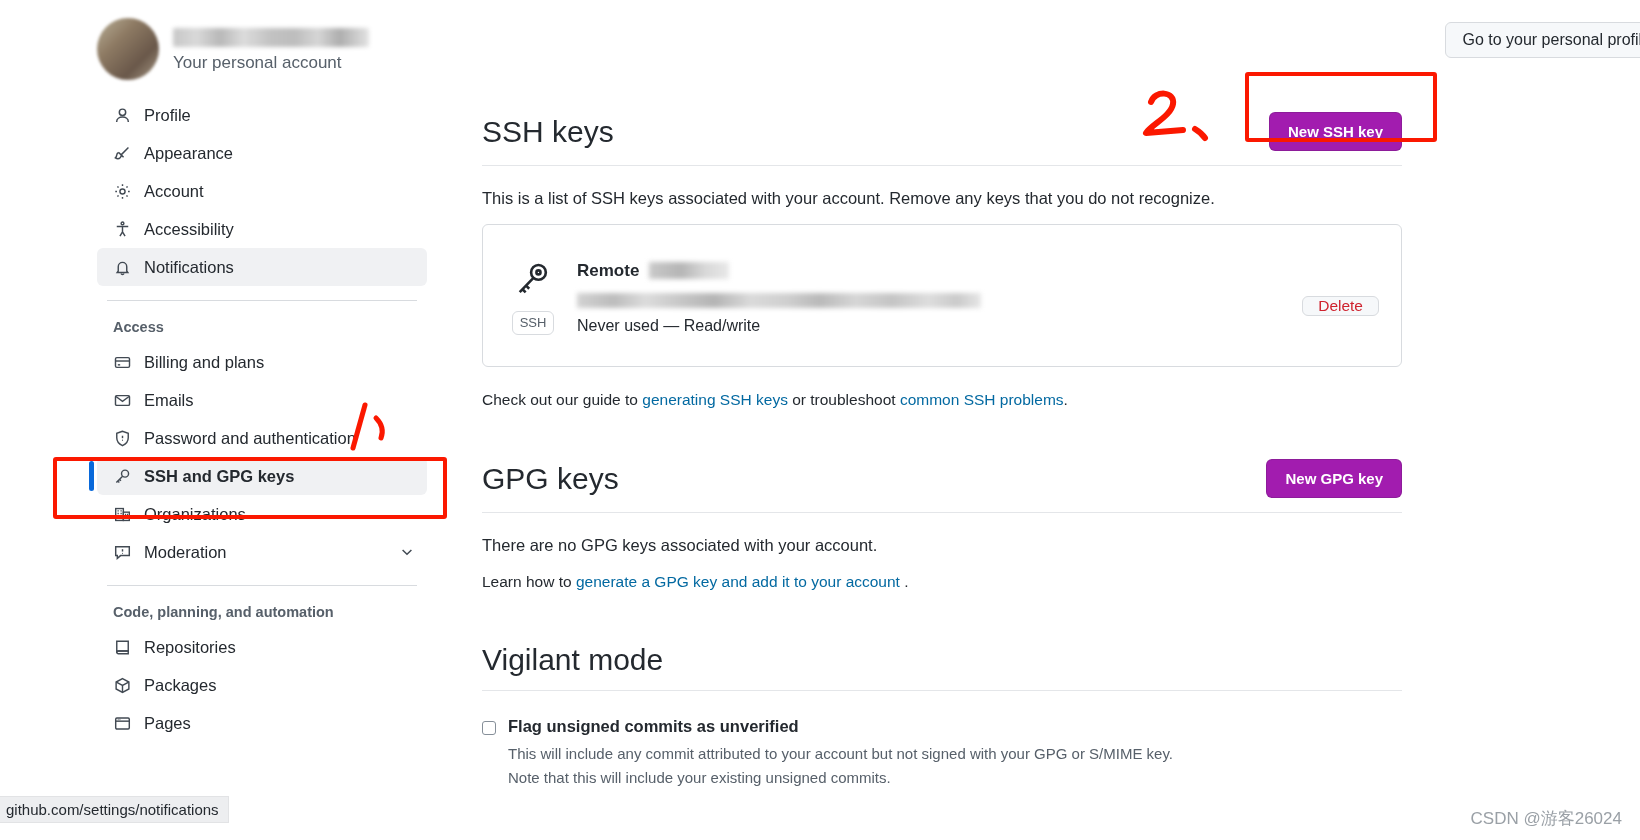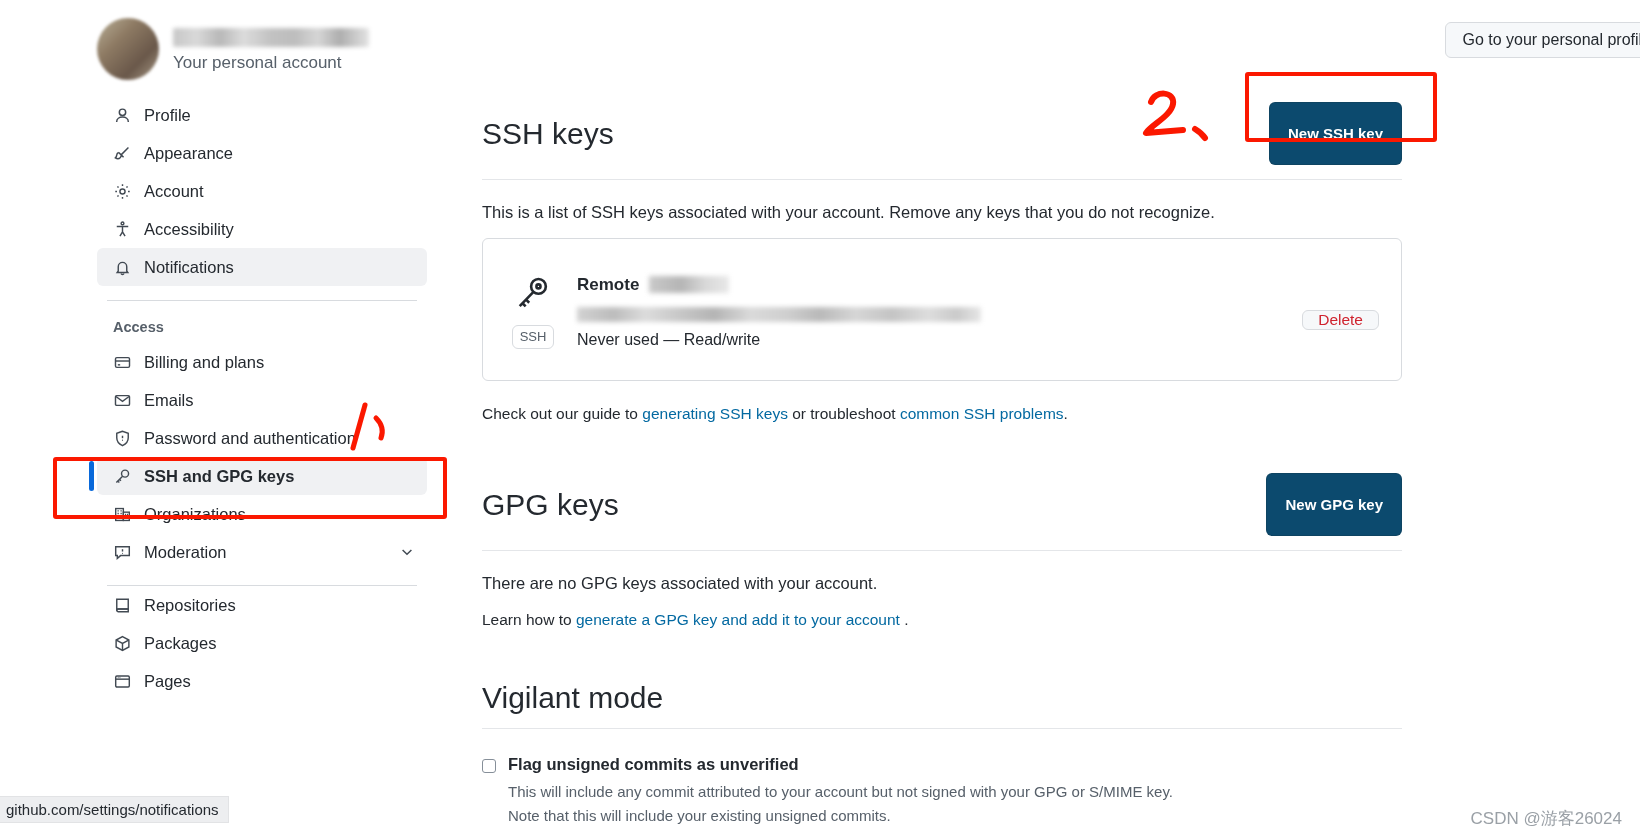--- a/index.html
+++ b/index.html
@@ -119,47 +119,47 @@
     font-size: 14.5px;
     color: #57606a;
     font-weight: 600;
     padding: 18px 0 8px 16px;
   }
 
   
   .main {
     position: absolute;
     left: 482px;
-    top: 6px;
+    top: 16px;
     width: 920px;
   }
   .section-head {
     display: flex;
     align-items: center;
     justify-content: space-between;
     padding-top: 96px;
   }
   .section-head.gpg { padding-top: 50px; }
   .section-head.vigilant { padding-top: 52px; }
   .section-title {
     font-size: 30px;
     font-weight: 400;
     color: #24292f;
     line-height: 1.1;
   }
   .hr { height: 1px; background: #e4e6e9; margin-top: 14px; }
 
   .btn-green {
-    background: #0c4a6e;
+    background: #a21caf;
     color: #ffffff;
     border: 1px solid rgba(27,31,36,0.15);
     border-radius: 6px;
     font-size: 15px;
     font-weight: 700;
-    padding: 22px 18px;
+    padding: 10px 18px;
     cursor: pointer;
     font-family: "Liberation Sans", sans-serif;
     white-space: nowrap;
   }
 
   .desc {
     font-size: 16.5px;
     color: #24292f;
     margin-top: 23px;
   }
@@ -449,20 +449,21 @@
       <span>Moderation</span>
       <span class="nav-chevron">
         <svg width="16" height="16" viewBox="0 0 16 16" fill="none" stroke="currentColor" stroke-width="1.5">
           <path d="m3.6 6 4.4 4.3L12.4 6"></path>
         </svg>
       </span>
     </div>
   </div>
 
   <div class="nav-divider"></div>
+  <div class="nav-group-title">Code, planning, and automation</div>
 
   <div class="nav-list" style="margin-top:0">
 
     <div class="nav-item">
       <span class="ico">
         <svg width="17" height="17" viewBox="0 0 16 16" fill="none" stroke="currentColor" stroke-width="1.35">
           <path d="M2.6 2.2h10.8v9.1H4.2a1.6 1.6 0 0 0-1.6 1.6V2.2Z"></path>
           <path d="M2.6 12.9a1.6 1.6 0 0 1 1.6-1.6h9.2v2.5H4.2a1.6 1.6 0 0 1-1.6-.9Z"></path>
         </svg>
       </span>

